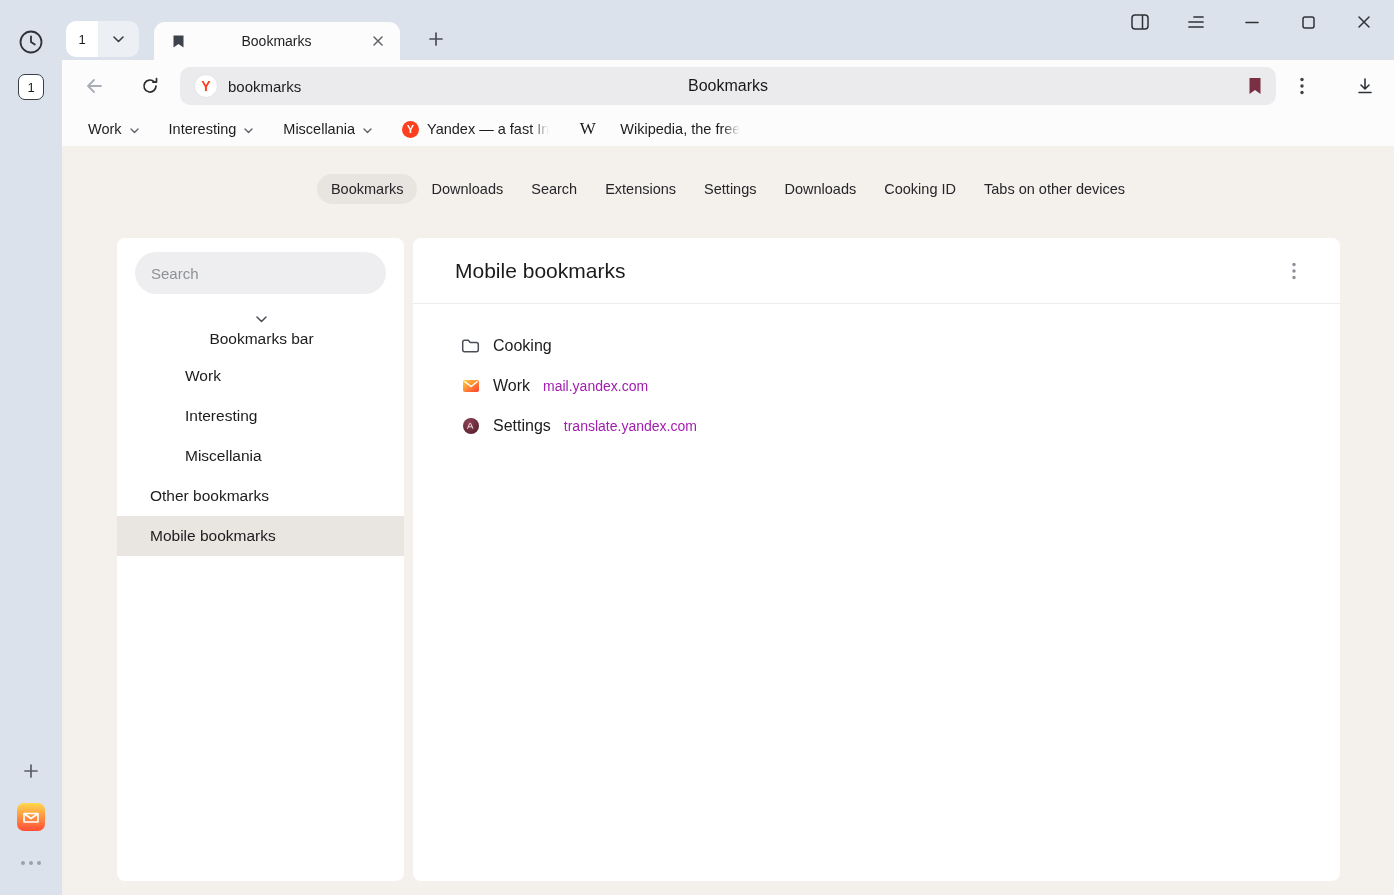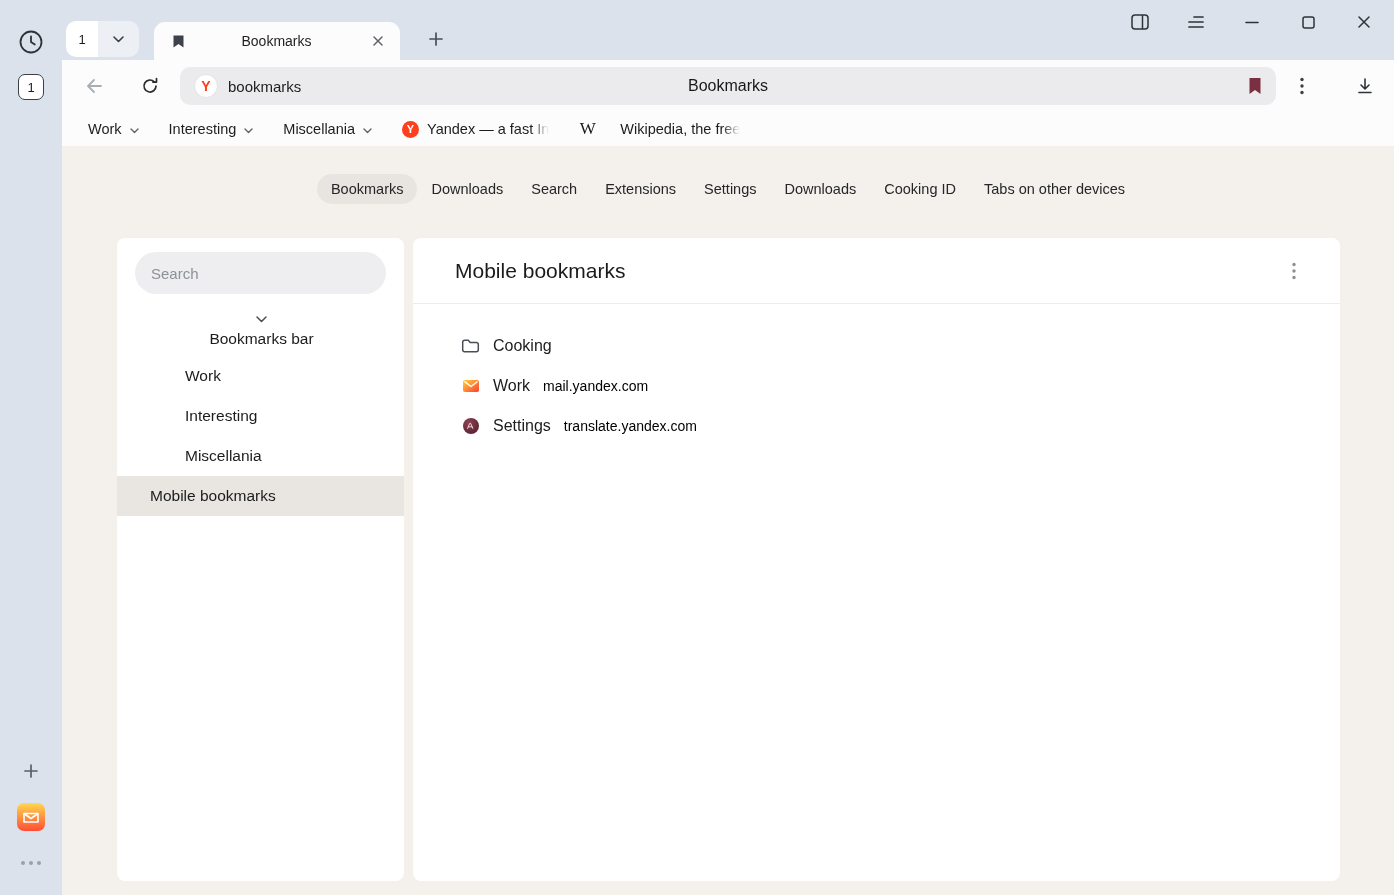--- a/index.html
+++ b/index.html
@@ -108,21 +108,21 @@
 
   .detailcard { flex:1; background:#fff; border-radius:8px; display:flex; flex-direction:column; min-width:0; }
   .detail-header { height:66px; flex:0 0 66px; display:flex; align-items:center; justify-content:space-between;
     padding:0 40px 0 42px; border-bottom:1px solid #ececec; }
   .detail-title { font-size:21px; font-weight:400; color:#1b1b1d; margin:0; }
   .hdr-kebab { display:flex; padding:4px; }
   .rows { padding:22px 24px 0 48px; }
   .row { height:40px; display:flex; align-items:center; gap:13px; }
   .row-icon { width:19px; display:flex; justify-content:center; flex:0 0 19px; }
   .row-name { font-size:16px; color:#1c1c1e; }
-  .row-url { font-size:14px; color:#000000; }
+  .row-url { font-size:14px; color:#a21caf; }
 </style>
 </head>
 <body>
 
 <div class="window" data-interactable="false">
 
   <aside class="rail" data-interactable="false">
     <div class="rail-btn" data-interactable="true">
       <svg width="26" height="26" viewBox="0 0 26 26">
           <circle cx="13" cy="13" r="10.5" fill="none" stroke="#2f3237" stroke-width="1.8"></circle>
@@ -313,20 +313,23 @@
               <span data-interactable="false">Bookmarks bar</span>
             </li>
             <li class="tree-item child" data-interactable="true">
               <span data-interactable="false">Work</span>
             </li>
             <li class="tree-item child" data-interactable="true">
               <span data-interactable="false">Interesting</span>
             </li>
             <li class="tree-item child" data-interactable="true">
               <span data-interactable="false">Miscellania</span>
+            </li>
+            <li class="tree-item" data-interactable="true">
+              <span data-interactable="false">Other bookmarks</span>
             </li>
             <li class="tree-item selected" data-interactable="true">
               <span data-interactable="false">Mobile bookmarks</span>
             </li>
           </ul>
         </aside>
 
         <section class="detailcard" data-interactable="false">
           <header class="detail-header" data-interactable="false">
             <h1 class="detail-title" data-interactable="false">Mobile bookmarks</h1>

